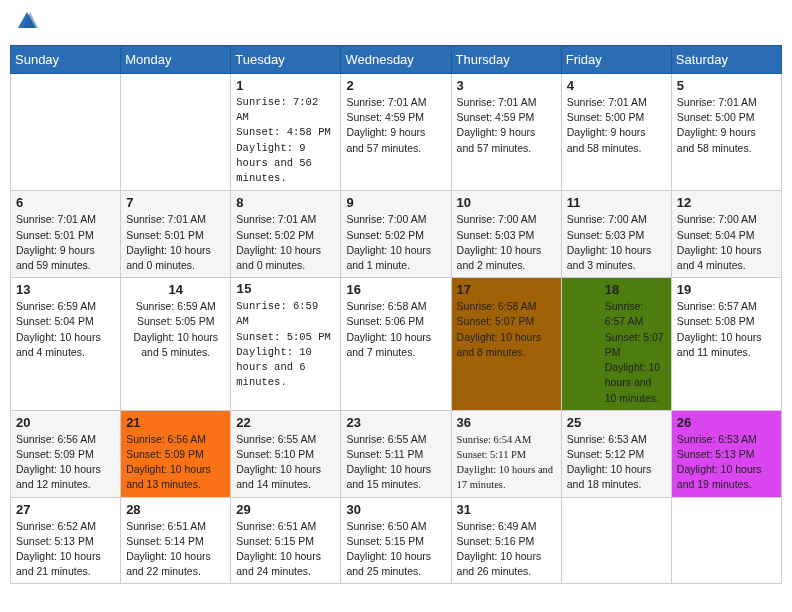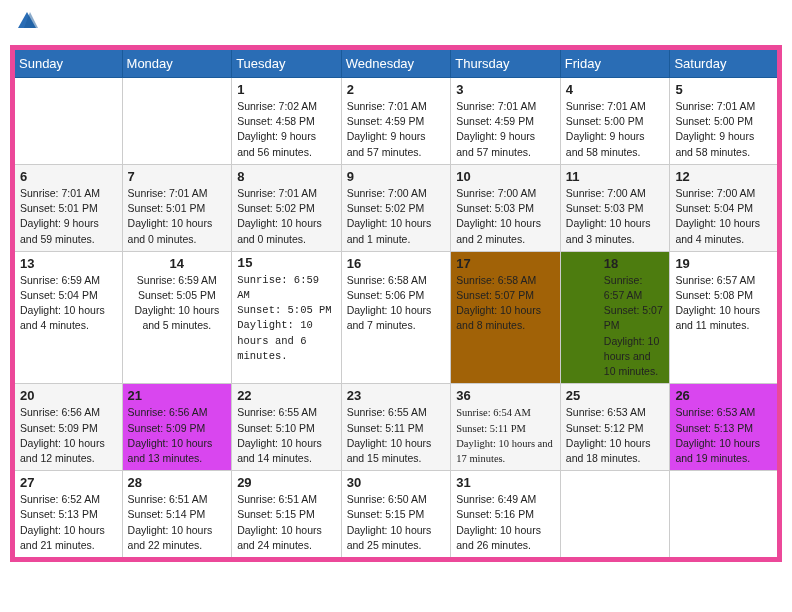--- a/index.html
+++ b/index.html
@@ -46,21 +46,21 @@
       line-height: 1.1;
     }
     .location-title {
       font-size: 15px;
       color: #333;
       margin-top: 2px;
     }
     .calendar {
       width: 100%;
       border-collapse: collapse;
-      border: 5px solid #ec4899;
+      border: 1px solid #ec4899;
     }
     .calendar th {
       background-color: #2a6db5;
       color: #fff;
       font-size: 13px;
       padding: 6px 4px;
       text-align: left;
       border: 1px solid #1a5a9a;
       font-weight: normal;
     }
@@ -125,21 +125,21 @@
         <th>Friday</th>
         <th>Saturday</th>
       </tr>
   </thead>
   <tbody id="calendar-body">
       <tr>
         <td class="empty-cell"></td>
         <td class="empty-cell"></td>
         <td style="background: rgb(255, 255, 255);">
           <span class="day-number">1</span>
-          <div class="day-info" style="white-space: pre-line;">Sunrise: 7:02 AM
+          <div class="day-info" style="white-space: pre-line; font-family: Liberation Mono, monospace;">Sunrise: 7:02 AM
 Sunset: 4:58 PM
 Daylight: 9 hours and 56 minutes.</div>
         </td>
         <td style="background: rgb(255, 255, 255);">
           <span class="day-number">2</span>
           <div class="day-info" style="white-space: pre-line;">Sunrise: 7:01 AM
 Sunset: 4:59 PM
 Daylight: 9 hours and 57 minutes.</div>
         </td>
         <td style="background: rgb(255, 255, 255);">
@@ -249,21 +249,21 @@
 Daylight: 10 hours and 11 minutes.</div>
         </td>
       </tr>
       <tr>
         <td style="background: rgb(245, 245, 245);">
           <span class="day-number">20</span>
           <div class="day-info" style="white-space: pre-line;">Sunrise: 6:56 AM
 Sunset: 5:09 PM
 Daylight: 10 hours and 12 minutes.</div>
         </td>
-        <td style="background: #d946ef;">
+        <td style="background: #f97316;">
           <span class="day-number">21</span>
           <div class="day-info" style="white-space: pre-line;">Sunrise: 6:56 AM
 Sunset: 5:09 PM
 Daylight: 10 hours and 13 minutes.</div>
         </td>
         <td style="background: rgb(245, 245, 245);">
           <span class="day-number">22</span>
           <div class="day-info" style="white-space: pre-line;">Sunrise: 6:55 AM
 Sunset: 5:10 PM
 Daylight: 10 hours and 14 minutes.</div>

